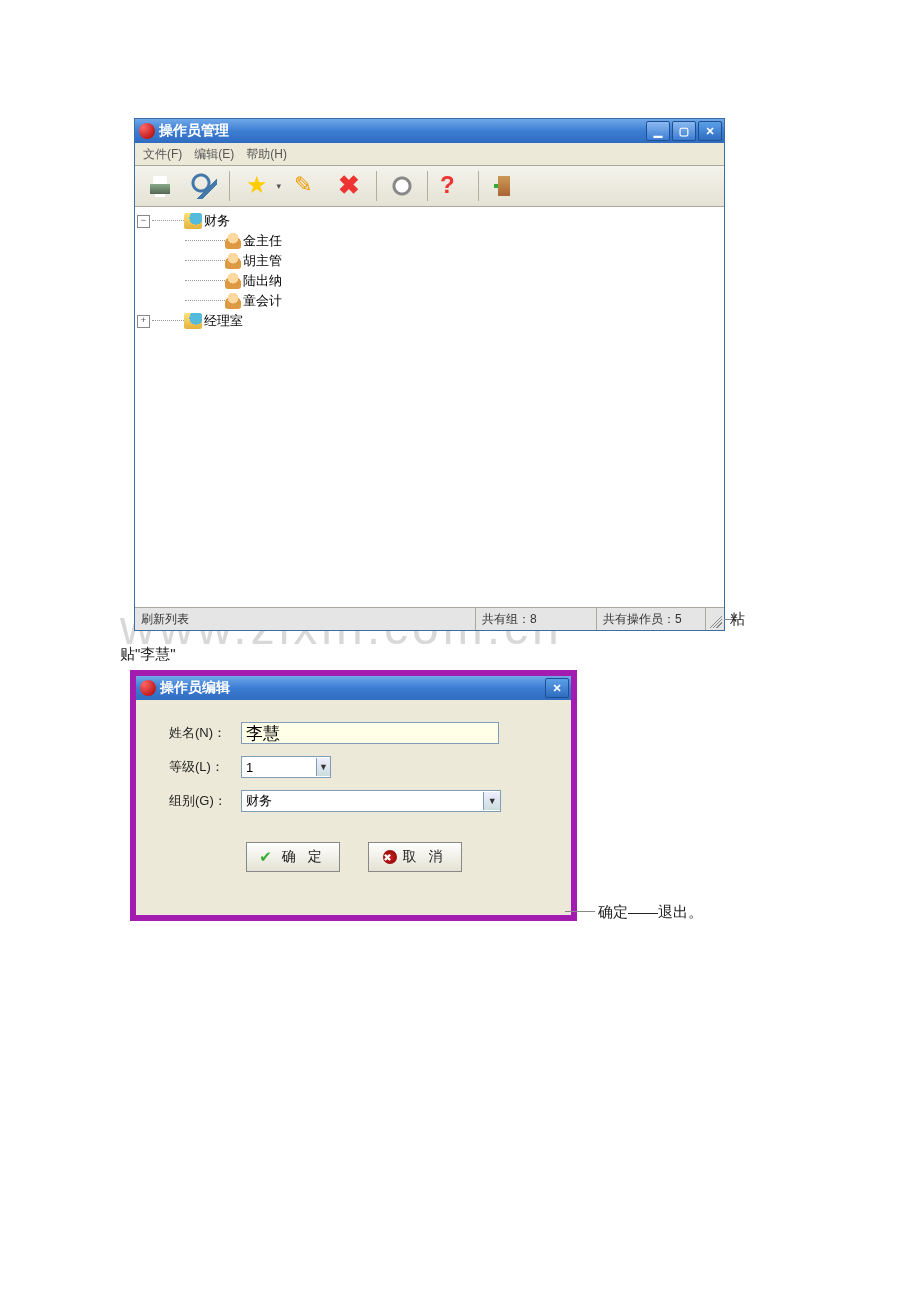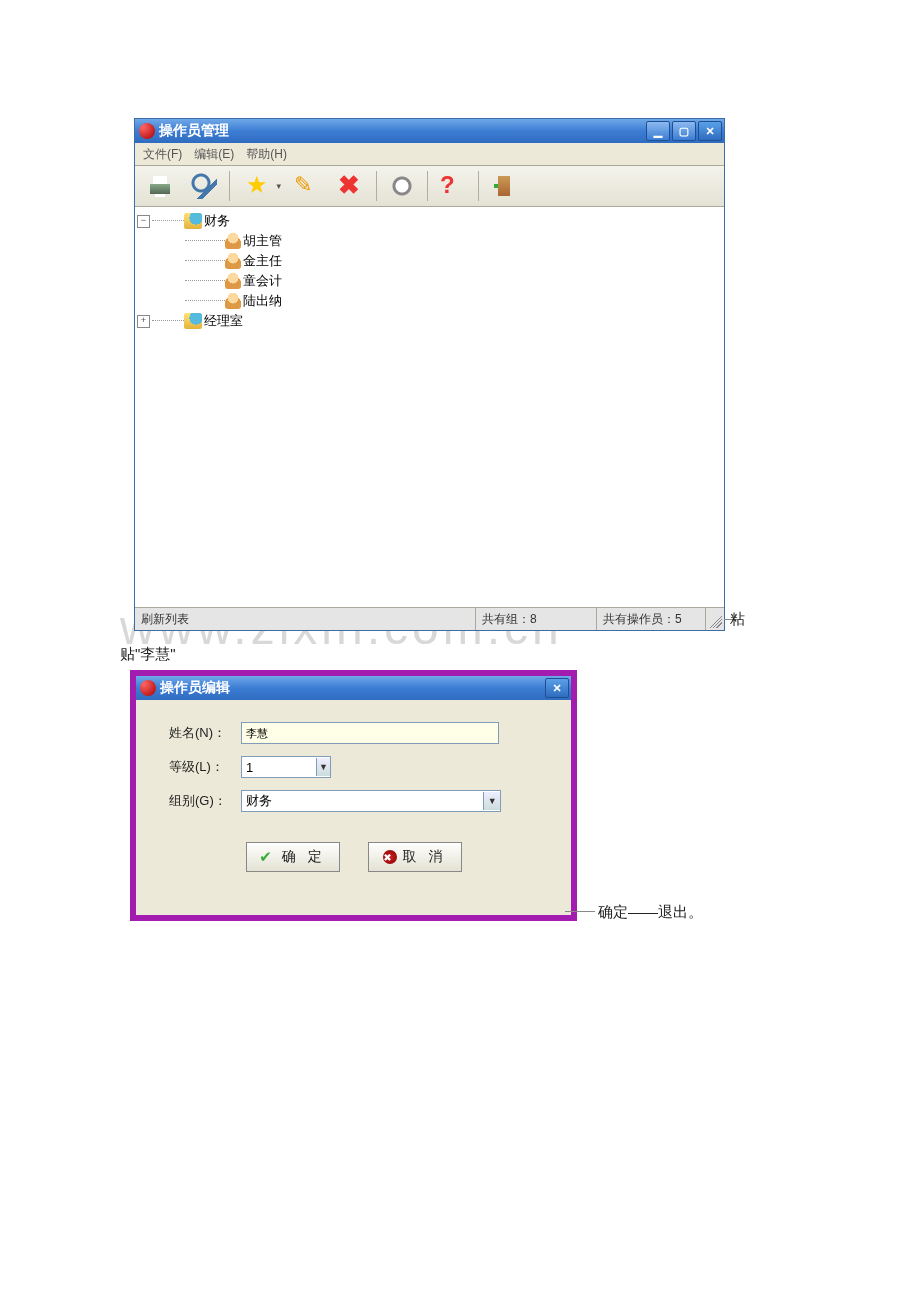--- a/index.html
+++ b/index.html
@@ -178,21 +178,21 @@
   }
   .win2 .titlebar{height:24px;}
   .form-body{
     flex:1;padding:22px 18px 8px 18px;
     color:#222;
   }
   .form-row{display:flex;align-items:center;margin-bottom:12px;font-size:13px;margin-left:15px;}
   .form-row label{width:72px;}
   .text-input{
     height:20px;border:1px solid #7f9db9;padding:0 4px;
-    font-size:11px;background:#ffffe8;
+    font-size:17px;background:#ffffe8;
   }
   .text-input.name{width:248px;}
   .combo{
     display:flex;align-items:center;
     border:1px solid #7f9db9;background:#fff;height:20px;
   }
   .combo input{border:none;outline:none;height:18px;padding:0 4px;font-size:13px;background:#fff;}
   .combo .cbtn{
     width:16px;height:18px;border-left:1px solid #7f9db9;
     background:linear-gradient(180deg,#eef,#cdd);
@@ -298,42 +298,42 @@
               <span class="exp">−</span>
               <span class="dots" style="width:32px"></span>
               <span class="folder-icon"></span>
               <span>财务</span>
             </div>
             <ul>
               <li>
                   <div class="node" style="padding-left:48px">
                 <span class="dots" style="width:40px"></span>
                 <span class="person-icon"></span>
+                <span>金主任</span>
+              </div>
+                </li>
+              <li>
+                  <div class="node" style="padding-left:48px">
+                <span class="dots" style="width:40px"></span>
+                <span class="person-icon"></span>
                 <span>胡主管</span>
               </div>
                 </li>
               <li>
                   <div class="node" style="padding-left:48px">
                 <span class="dots" style="width:40px"></span>
                 <span class="person-icon"></span>
-                <span>金主任</span>
+                <span>陆出纳</span>
               </div>
                 </li>
               <li>
                   <div class="node" style="padding-left:48px">
                 <span class="dots" style="width:40px"></span>
                 <span class="person-icon"></span>
                 <span>童会计</span>
-              </div>
-                </li>
-              <li>
-                  <div class="node" style="padding-left:48px">
-                <span class="dots" style="width:40px"></span>
-                <span class="person-icon"></span>
-                <span>陆出纳</span>
               </div>
                 </li>
             </ul>
           </li>
           <li>
             <div class="node">
               <span class="exp">+</span>
               <span class="dots" style="width:32px"></span>
               <span class="folder-icon"></span>
               <span>经理室</span>

